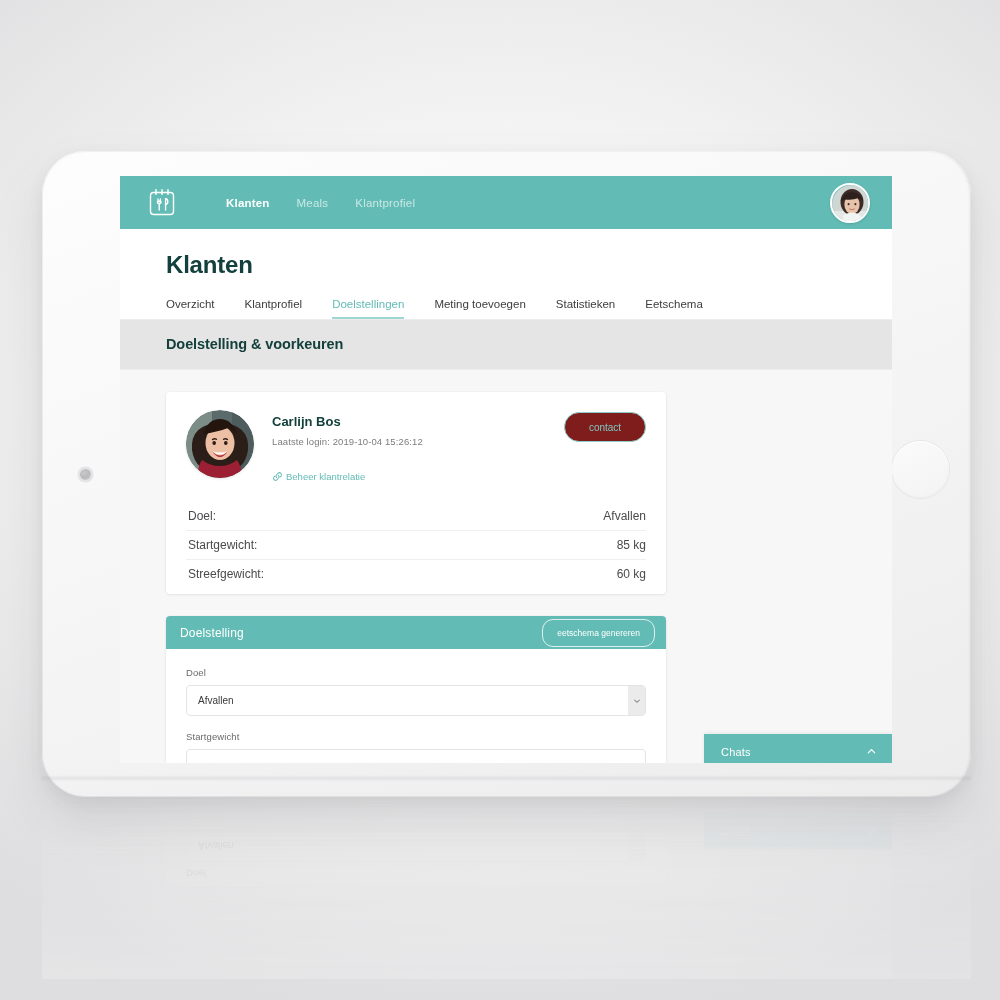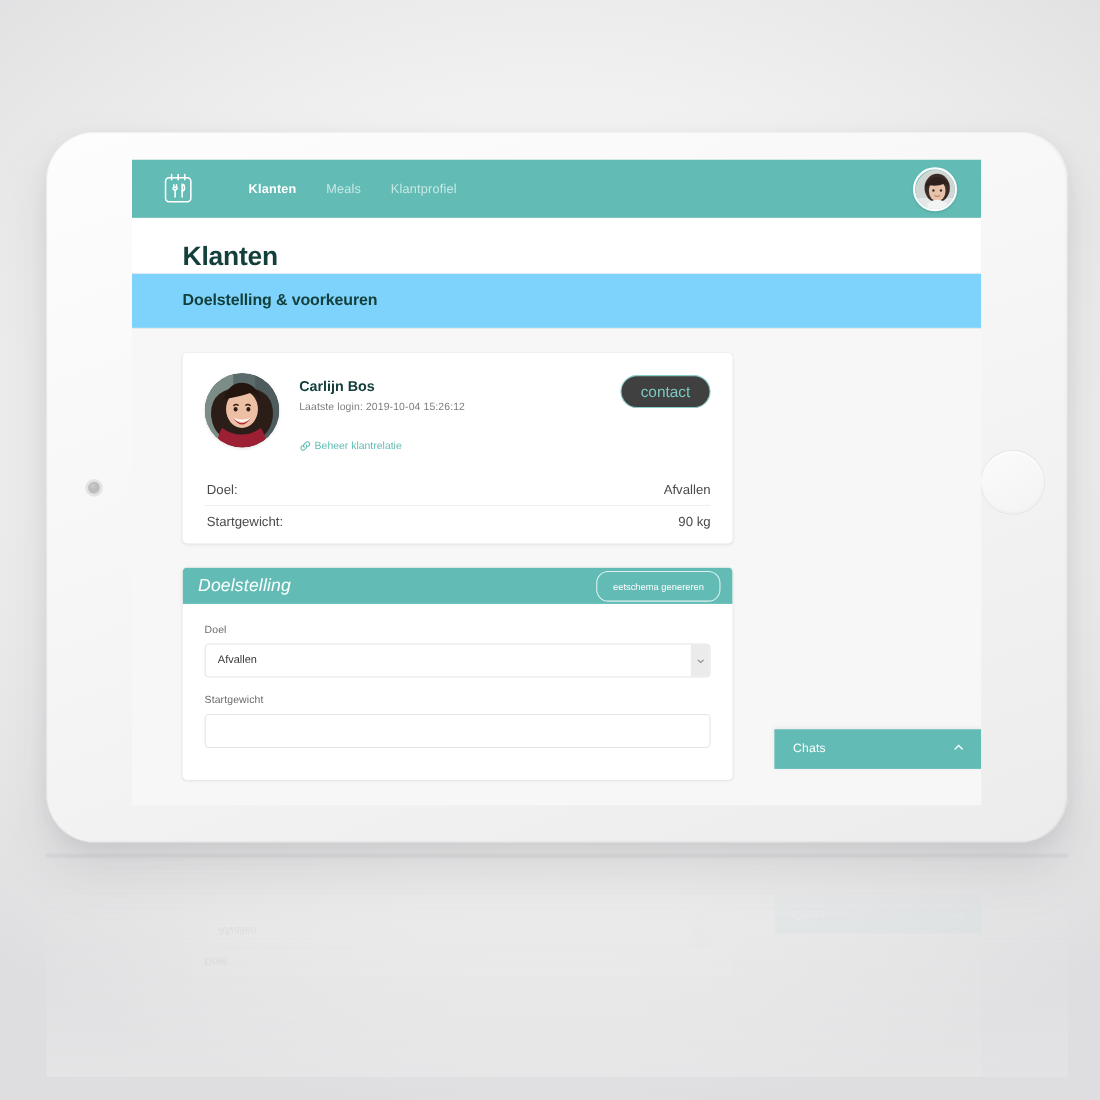--- a/index.html
+++ b/index.html
@@ -10,21 +10,21 @@
     overflow: hidden;
   }
   body {
     background: radial-gradient(ellipse 780px 620px at 50% 40%, #fbfbfb 0%, #f3f3f3 45%, #e7e7e8 78%, #dedee0 100%);
     position: relative;
   }
 
   
   #device-frame {
     position: absolute;
-    left: 42px; top: 120px;
+    left: 42px; top: 151px;
     width: 929px; height: 646px;
     background: linear-gradient(160deg, #fdfdfd 0%, #f7f7f7 40%, #f1f1f2 72%, #ececed 100%);
     border-radius: 44px;
     box-shadow:
       0 1px 0 rgba(255,255,255,0.95) inset,
       -2px 0 3px rgba(0,0,0,0.035) inset,
       0 26px 46px rgba(120,120,125,0.20),
       0 5px 14px rgba(120,120,125,0.10);
   }
   #device-bezel-edge {
@@ -102,21 +102,21 @@
     padding: 18px 0 0 46px; height: 40px;
   }
   .subtab {
     font-size: 11.5px; color: #3d3d40;
     padding-bottom: 7px; cursor: pointer; white-space: nowrap;
     border-bottom: 2px solid transparent;
   }
   .subtab.active { color: #63bcb5; border-bottom-color: #9ed6d1; }
 
   #section-heading-wrap {
-    background: #7dd3fc;
+    background: #e5e5e5;
     border-bottom: 1px solid #ececec;
     padding: 16px 0 17px 46px;
   }
   #section-heading {
     font-size: 14.5px; font-weight: bold; color: #14403c;
     letter-spacing: -0.1px;
   }
 
   
   #content {
@@ -143,22 +143,22 @@
   #client-info { margin-left: 18px; padding-top: 4px; }
   #client-name { font-size: 13px; font-weight: bold; color: #13403c; }
   #client-login { font-size: 9.5px; color: #7d7d81; margin-top: 7px; letter-spacing: .1px; }
   #manage-relation {
     display: flex; align-items: center; gap: 3px;
     margin-top: 24px; font-size: 9.5px; color: #63bcb5; cursor: pointer;
   }
   #contact-button {
     position: absolute; right: 0; top: 2px;
     width: 82px; height: 30px; border-radius: 16px;
-    border: 1px solid #8ccfc9; background: #404040;
-    color: #7cc8c1; font-size: 14px;
+    border: 1px solid #8ccfc9; background: #7f1d1d;
+    color: #7cc8c1; font-size: 10px;
     display: flex; align-items: center; justify-content: center;
     cursor: pointer; font-family: inherit;
   }
 
   #goal-table { margin-top: 20px; }
   .goal-row {
     display: flex; justify-content: space-between; align-items: center;
     font-size: 12px; color: #4a4a4d;
     padding: 7px 0 7px 2px;
     border-bottom: 1px solid #efefef;
@@ -171,21 +171,21 @@
     width: 500px; margin-top: 22px;
     background: #ffffff; border-radius: 4px;
     box-shadow: 0 1px 3px rgba(0,0,0,0.07), 0 0 0 1px rgba(0,0,0,0.015);
     overflow: hidden;
   }
   #goal-panel-header {
     background: #62bcb5; height: 33px;
     display: flex; align-items: center; justify-content: space-between;
     padding: 0 11px 0 14px;
   }
-  #goal-panel-title { font-size: 16px; color: #ffffff; letter-spacing: .15px; font-style: italic; }
+  #goal-panel-title { font-size: 12px; color: #ffffff; letter-spacing: .15px; }
   #generate-button {
     height: 28px; padding: 0 14px; border-radius: 11px;
     border: 1px solid rgba(255,255,255,0.78); background: transparent;
     color: #ffffff; font-size: 8.5px; font-family: inherit;
     display: flex; align-items: center; cursor: pointer; white-space: nowrap;
   }
   #goal-panel-body { padding: 18px 20px 14px 20px; }
   .field-label { font-size: 9.5px; color: #6a6a6e; margin-bottom: 7px; letter-spacing: .1px; }
   .field-group { margin-bottom: 15px; }
   .field-control {
@@ -315,20 +315,28 @@
             <ellipse cx="16.6" cy="19.2" rx="1.05" ry="1.15" fill="#3b2a22"></ellipse>
             <ellipse cx="23.4" cy="19.2" rx="1.05" ry="1.15" fill="#3b2a22"></ellipse>
             <path d="M17.6 24 q2.4 1.6 4.8 0" stroke="#b9725f" stroke-width="0.9" fill="none" stroke-linecap="round"></path>
           </g>
         </svg>
       </div>
     </div>
 
     <div id="page-header">
       <div id="page-title">Klanten</div>
+      <div id="subtabs">
+        <span class="subtab">Overzicht</span>
+        <span class="subtab">Klantprofiel</span>
+        <span class="subtab active">Doelstellingen</span>
+        <span class="subtab">Meting toevoegen</span>
+        <span class="subtab">Statistieken</span>
+        <span class="subtab">Eetschema</span>
+      </div>
     </div>
 
     <div id="section-heading-wrap">
       <div id="section-heading">Doelstelling &amp; voorkeuren</div>
     </div>
 
     <div id="content">
 
       <div id="client-card">
         <div id="client-top">
@@ -372,21 +380,25 @@
           <button id="contact-button">contact</button>
         </div>
 
         <div id="goal-table">
           <div class="goal-row">
             <span>Doel:</span>
             <span class="goal-value">Afvallen</span>
           </div>
           <div class="goal-row">
             <span>Startgewicht:</span>
-            <span class="goal-value">90 kg</span>
+            <span class="goal-value">85 kg</span>
+          </div>
+          <div class="goal-row">
+            <span>Streefgewicht:</span>
+            <span class="goal-value">60 kg</span>
           </div>
         </div>
       </div>
 
       <div id="goal-panel">
         <div id="goal-panel-header">
           <span id="goal-panel-title">Doelstelling</span>
           <button id="generate-button">eetschema genereren</button>
         </div>
         <div id="goal-panel-body">

